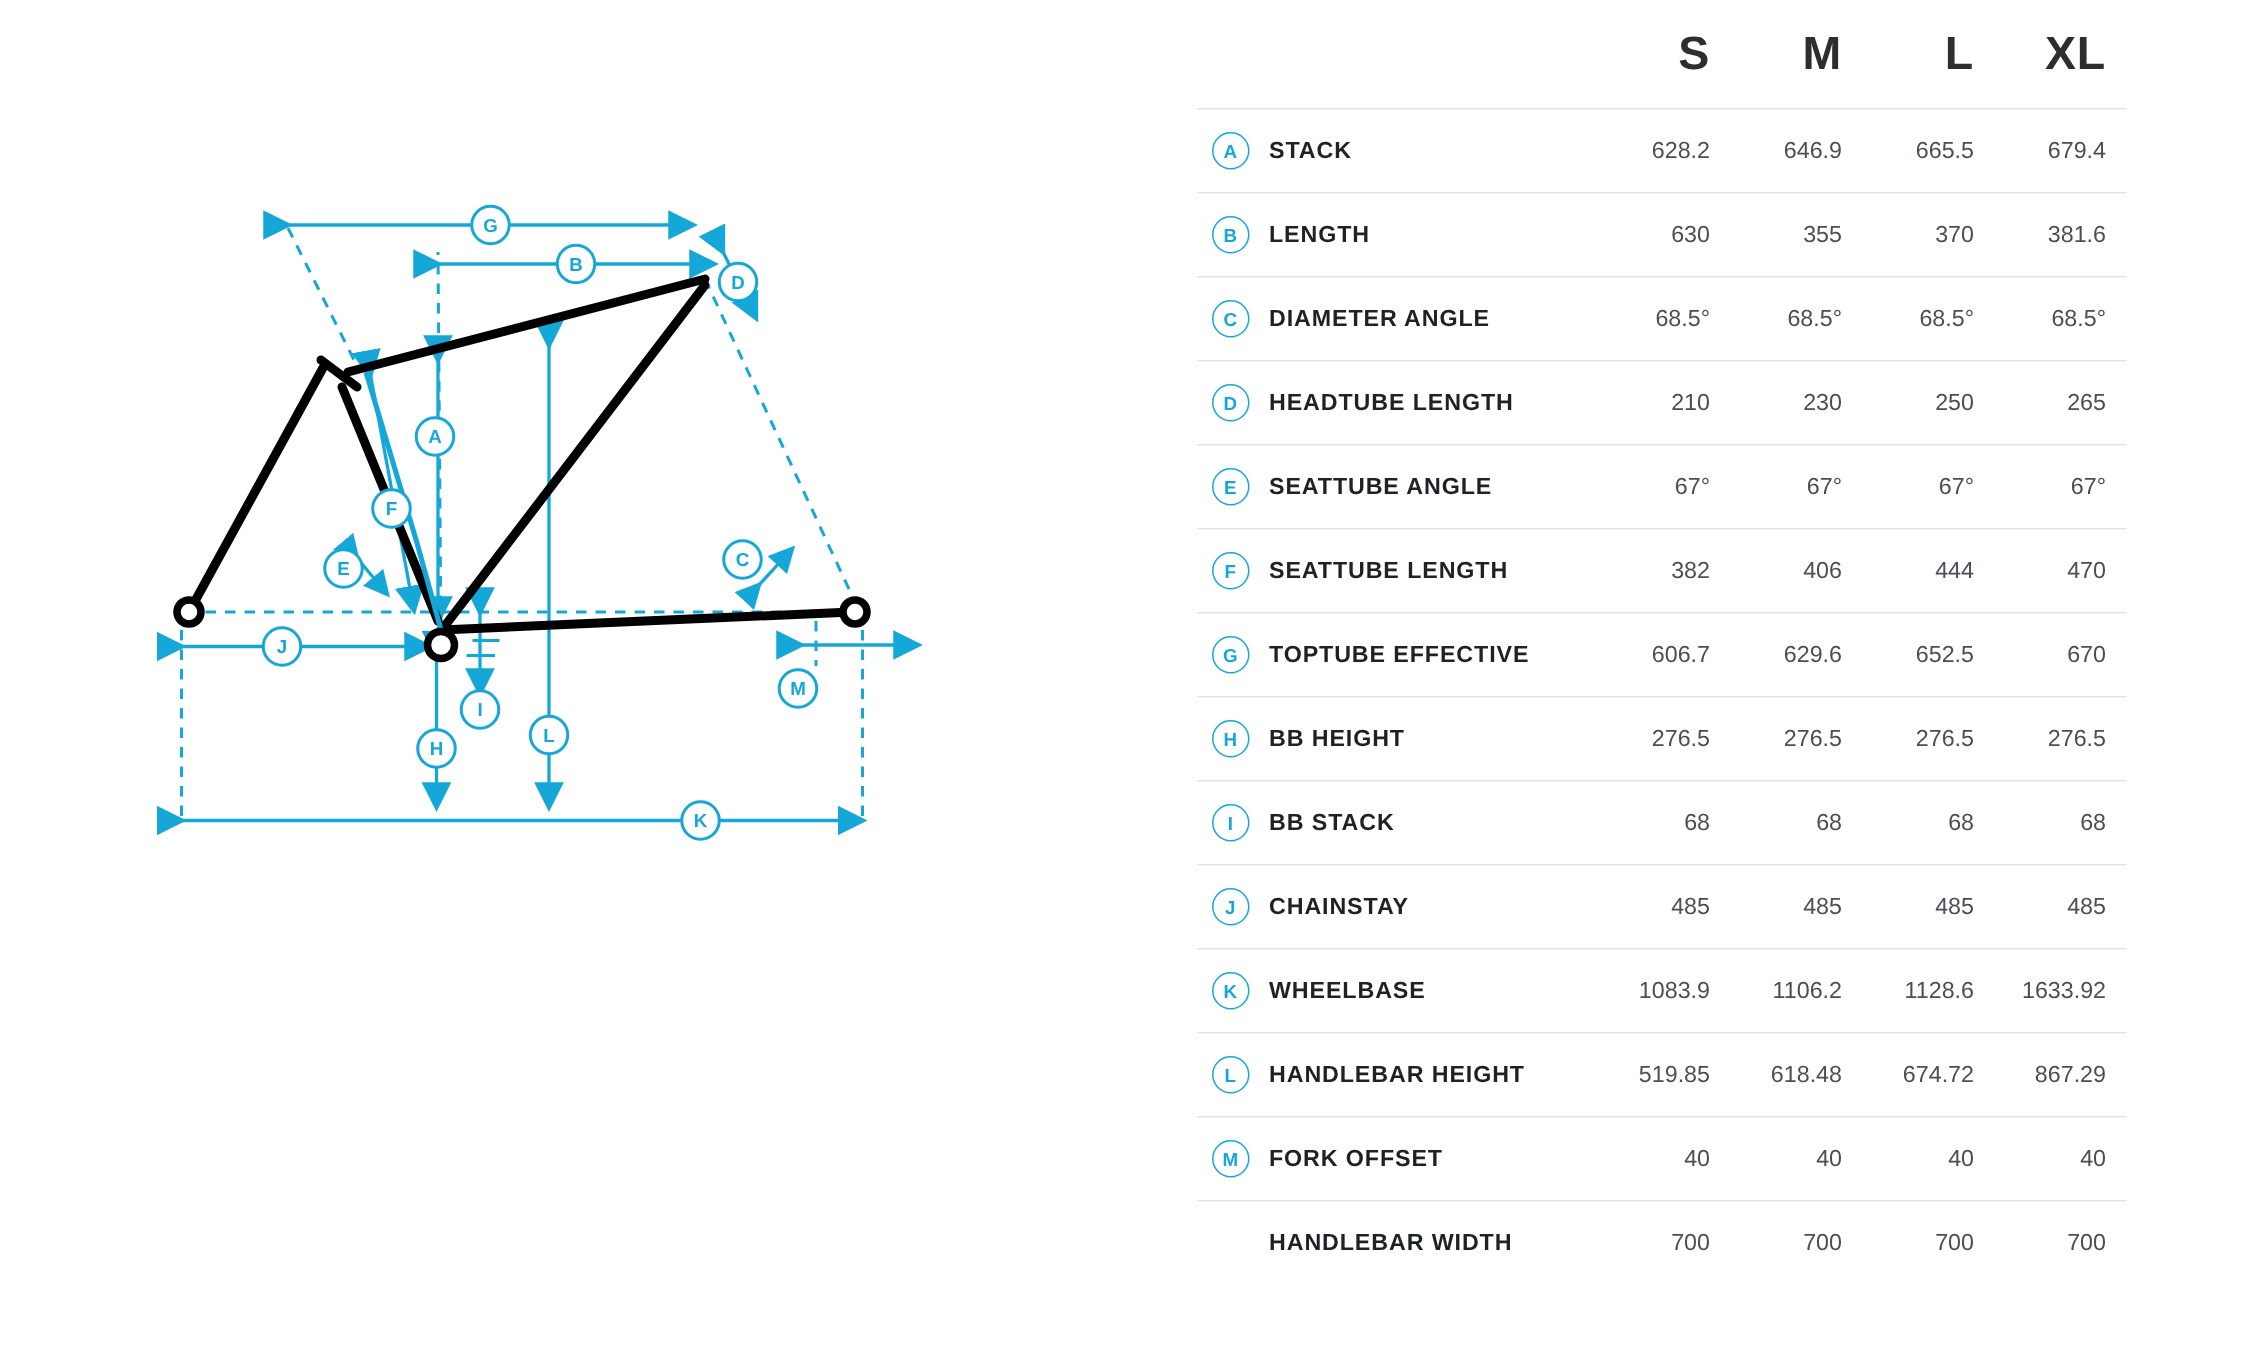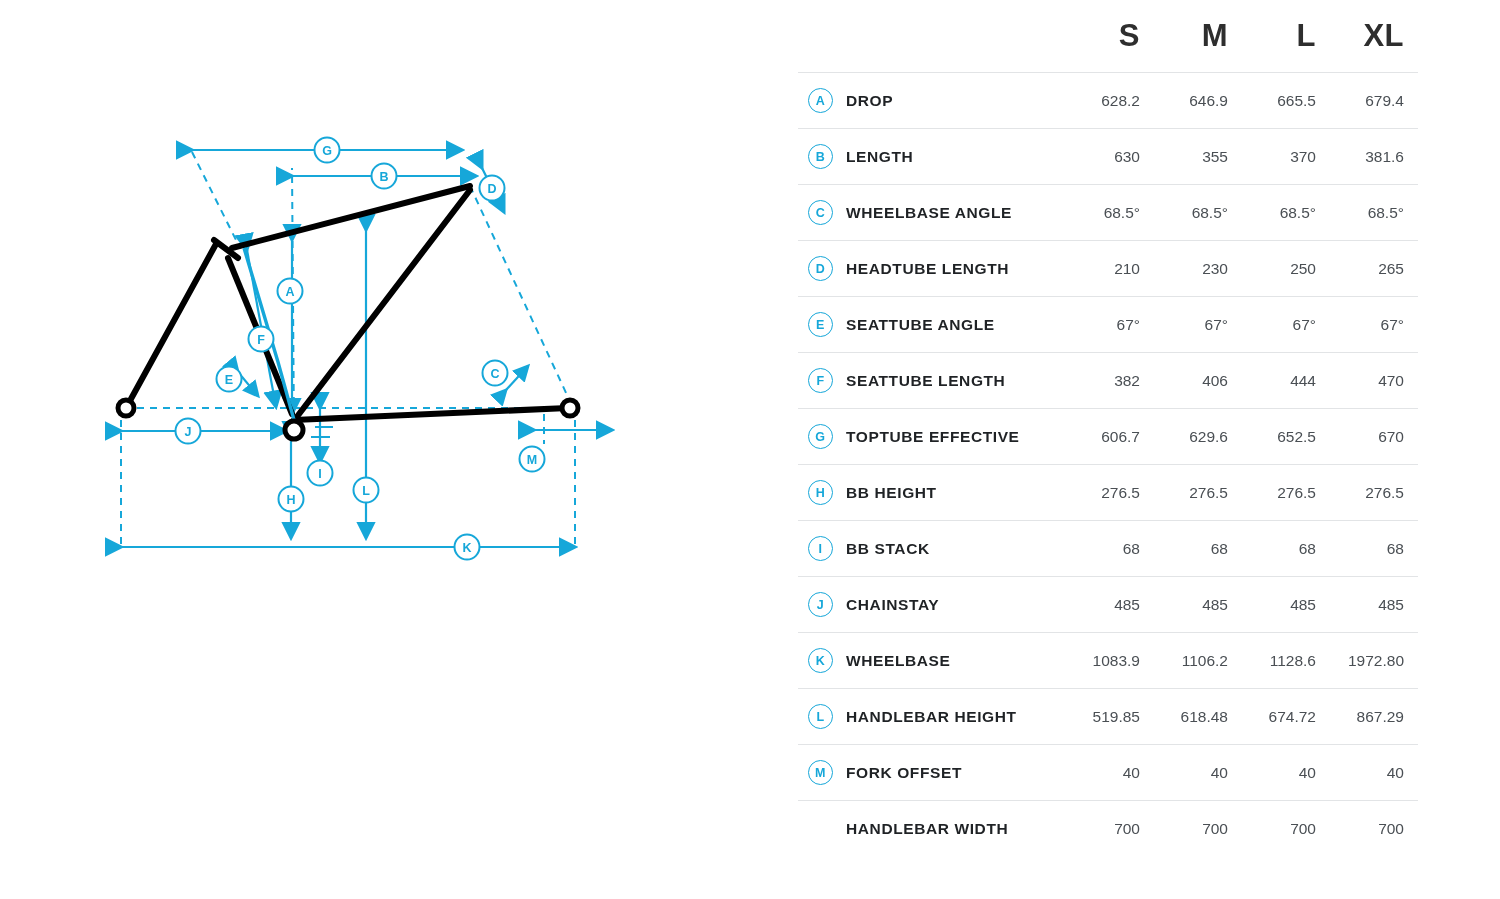--- a/index.html
+++ b/index.html
@@ -273,21 +273,21 @@
           <th>M</th>
           <th>L</th>
           <th>XL</th>
         </tr>
       </thead>
       <tbody id="geo-body">
           <tr>
             <td class="label-cell">
               <div class="label-wrap">
                 <span class="key-badge">A</span>
-                <span>DROP</span>
+                <span>STACK</span>
               </div>
             </td>
             <td>628.2</td>
             <td>646.9</td>
             <td>665.5</td>
             <td>679.4</td>
           </tr>
           <tr>
             <td class="label-cell">
               <div class="label-wrap">
@@ -297,21 +297,21 @@
             </td>
             <td>630</td>
             <td>355</td>
             <td>370</td>
             <td>381.6</td>
           </tr>
           <tr>
             <td class="label-cell">
               <div class="label-wrap">
                 <span class="key-badge">C</span>
-                <span>WHEELBASE ANGLE</span>
+                <span>DIAMETER ANGLE</span>
               </div>
             </td>
             <td>68.5°</td>
             <td>68.5°</td>
             <td>68.5°</td>
             <td>68.5°</td>
           </tr>
           <tr>
             <td class="label-cell">
               <div class="label-wrap">
@@ -399,21 +399,21 @@
           <tr>
             <td class="label-cell">
               <div class="label-wrap">
                 <span class="key-badge">K</span>
                 <span>WHEELBASE</span>
               </div>
             </td>
             <td>1083.9</td>
             <td>1106.2</td>
             <td>1128.6</td>
-            <td>1972.80</td>
+            <td>1633.92</td>
           </tr>
           <tr>
             <td class="label-cell">
               <div class="label-wrap">
                 <span class="key-badge">L</span>
                 <span>HANDLEBAR HEIGHT</span>
               </div>
             </td>
             <td>519.85</td>
             <td>618.48</td>

